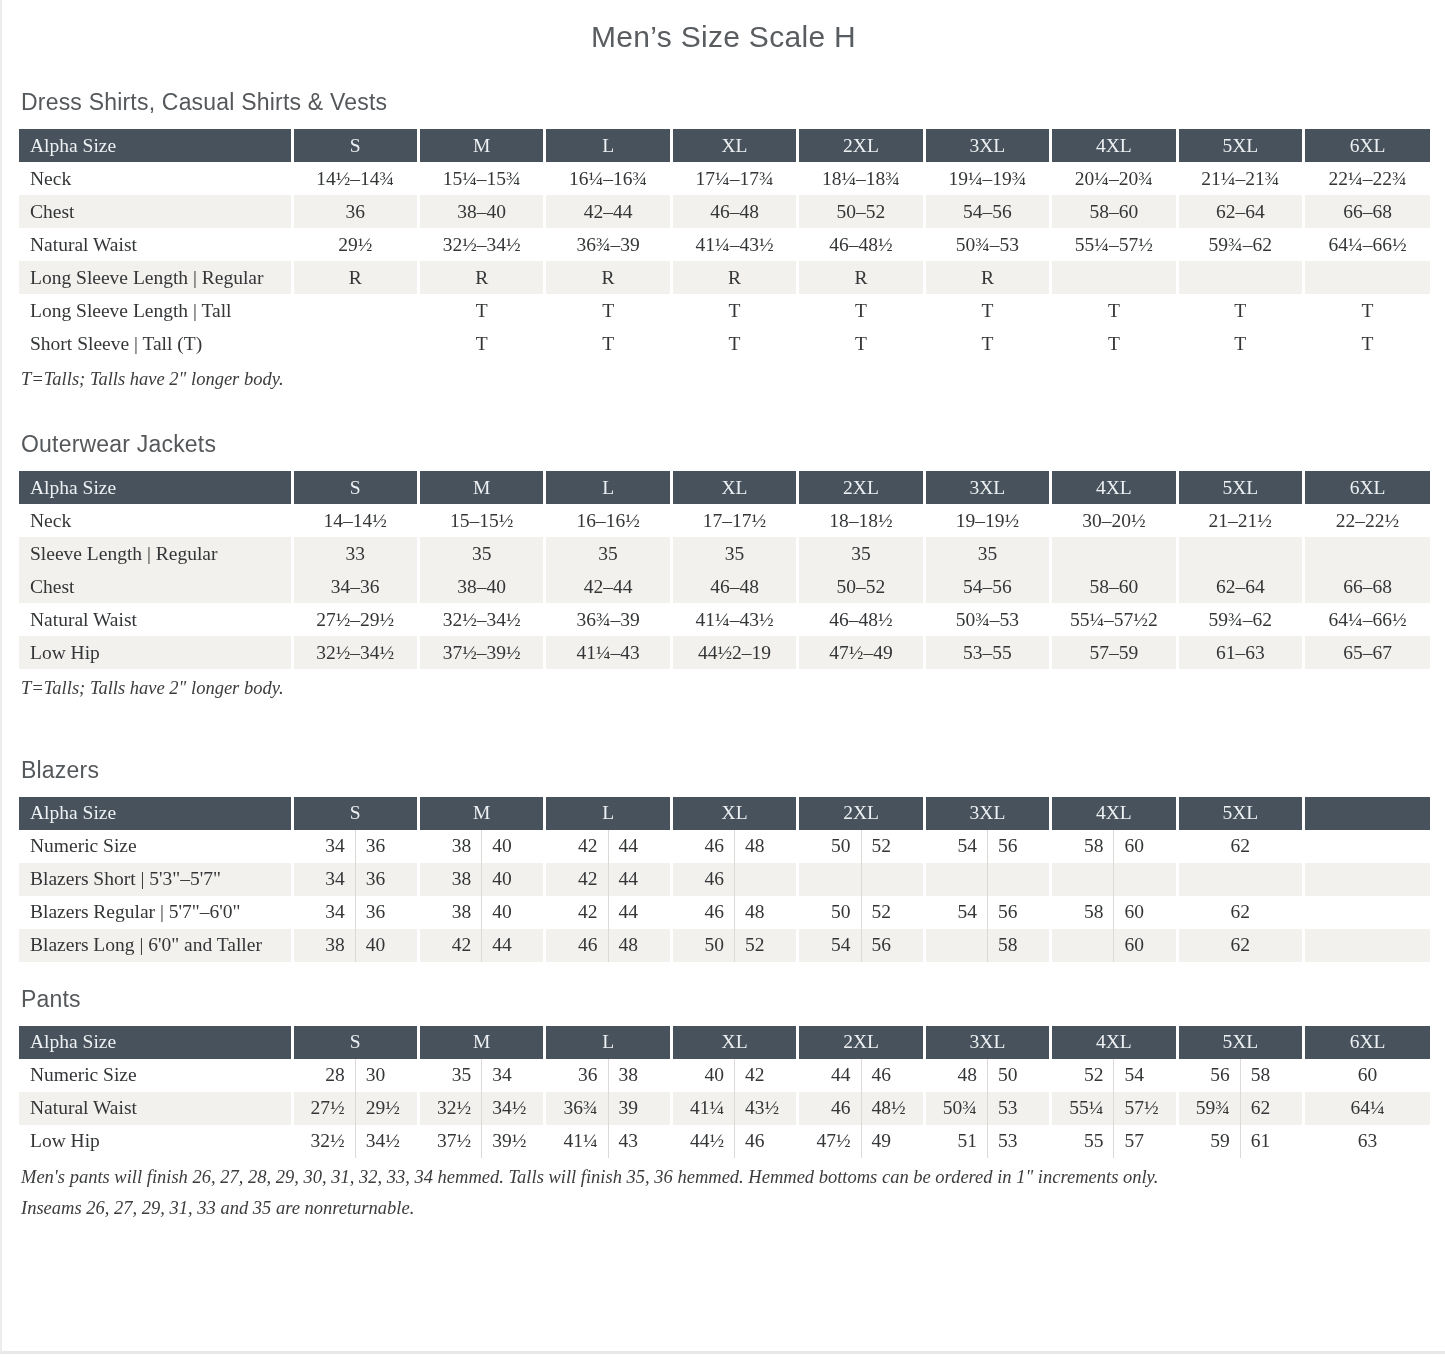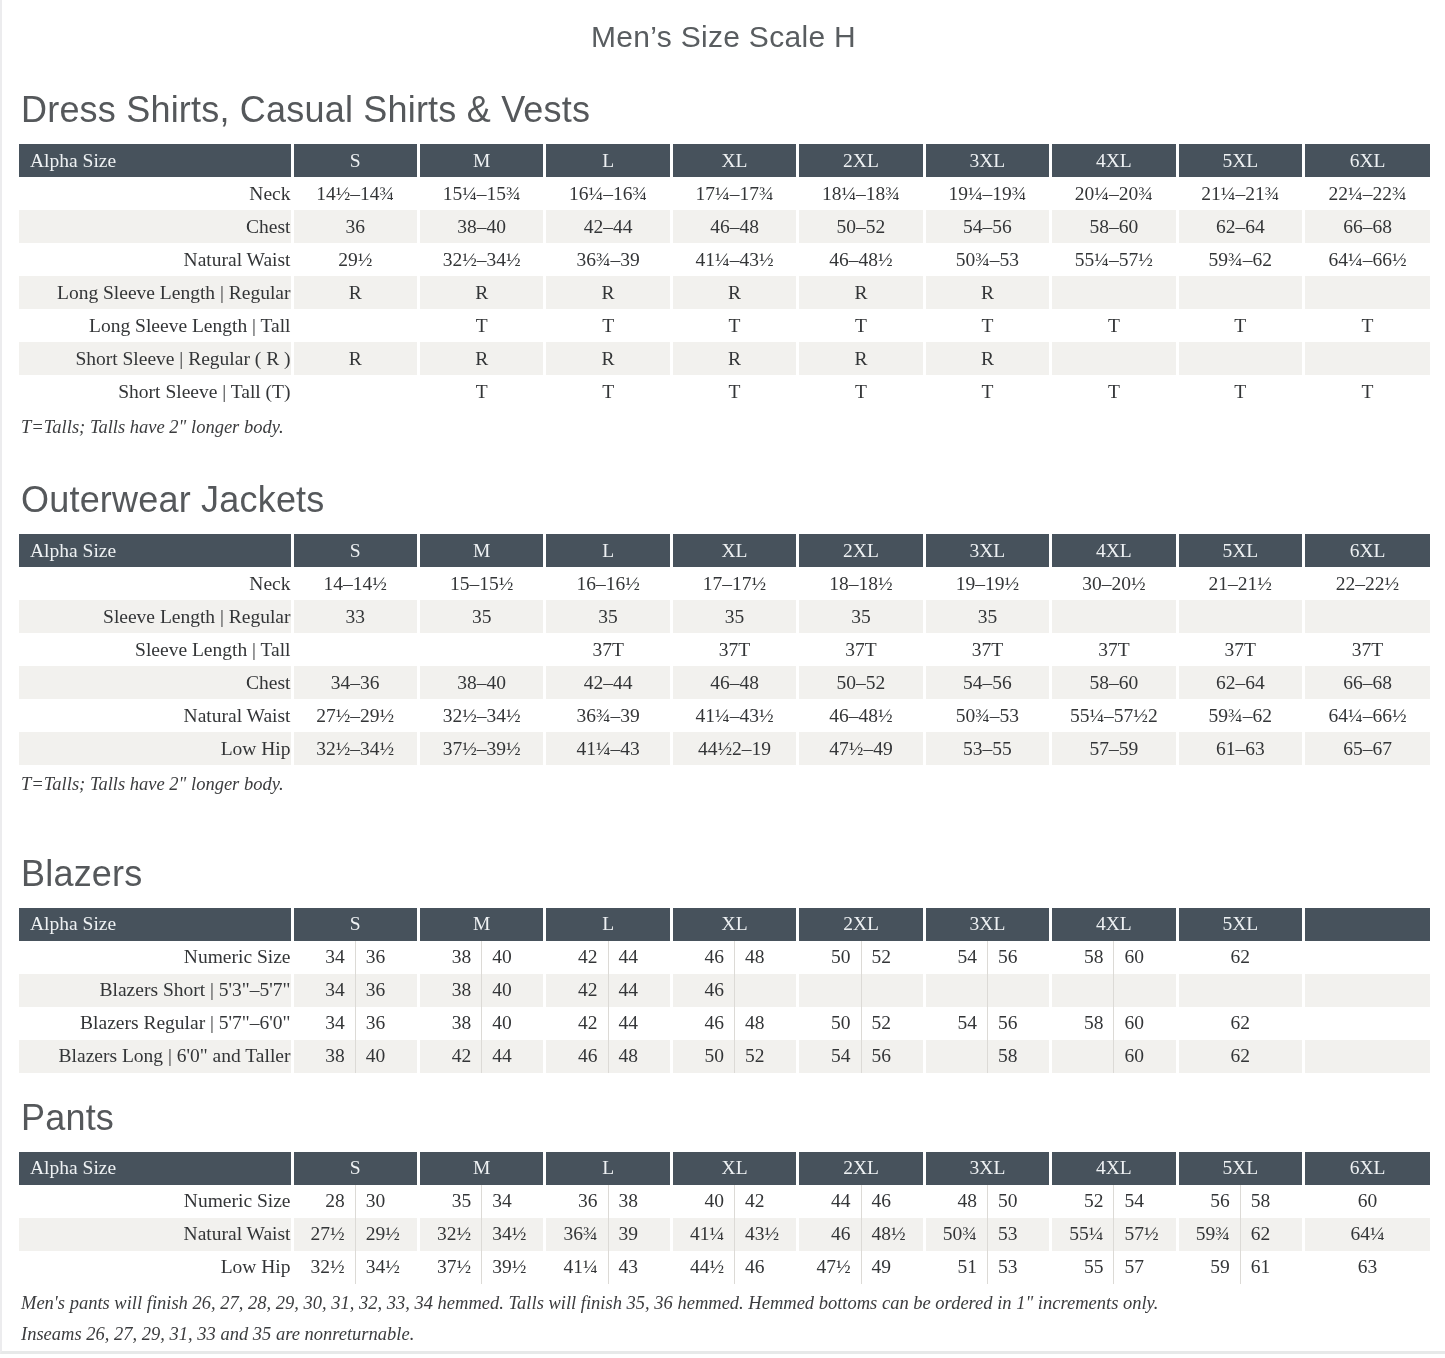--- a/index.html
+++ b/index.html
@@ -20,39 +20,39 @@
     padding-top:20px; margin:0;
     letter-spacing:0.3px;
   }
   .section { margin-left:17px; margin-right:17px; }
   .sec-gap-1 { margin-top:35px; }
   .sec-gap-2 { margin-top:40px; }
   .sec-gap-3 { margin-top:56px; }
   .sec-gap-4 { margin-top:24px; }
   .section-title {
     font-family:"Liberation Sans", sans-serif;
-    font-size:36px; font-weight:400;
+    font-size:23px; font-weight:400;
     color:#55585b; margin:0 0 13px 2px;
     letter-spacing:0.2px;
   }
   table.tbl {
     width:1411px; border-collapse:collapse; table-layout:fixed;
   }
   .tbl th, .tbl td {
     height:33px; padding:0; overflow:hidden; white-space:nowrap;
     font-size:19.5px; font-weight:normal;
   }
   .tbl thead th {
     background:#47525c; color:#eef1f3;
     text-align:center; border-left:3px solid #ffffff;
   }
   .tbl thead th.lbl { text-align:left; padding-left:11px; border-left:none; }
   .tbl tbody td { color:#333537; }
   .tbl tbody tr.stripe td { background:#f2f1ee; }
-  td.lbl  { text-align:right;  padding-left:11px; }
+  td.lbl  { text-align:left;  padding-left:11px; }
   td.val  { text-align:center; border-left:3px solid #ffffff; }
   td.va   { text-align:right; padding-right:10px; border-left:3px solid #ffffff; }
   td.vb   { text-align:left;  padding-left:10px;  border-left:1px solid #dcdad6; }
   td.vc   { text-align:center; border-left:3px solid #ffffff; }
   .footnote {
     font-style:italic; font-size:18.5px; color:#3b3c3e;
     margin:7px 0 0 2px; line-height:1.32;
   }
 </style>
 </head>
@@ -144,32 +144,20 @@
               <td class="val"></td>
               <td class="val">T</td>
               <td class="val">T</td>
               <td class="val">T</td>
               <td class="val">T</td>
               <td class="val">T</td>
               <td class="val">T</td>
               <td class="val">T</td>
               <td class="val">T</td>
             </tr>
-            <tr class="stripe">
-              <td class="lbl">Short Sleeve | Regular ( R )</td>
-              <td class="val">R</td>
-              <td class="val">R</td>
-              <td class="val">R</td>
-              <td class="val">R</td>
-              <td class="val">R</td>
-              <td class="val">R</td>
-              <td class="val"></td>
-              <td class="val"></td>
-              <td class="val"></td>
-            </tr>
             <tr>
               <td class="lbl">Short Sleeve | Tall (T)</td>
               <td class="val"></td>
               <td class="val">T</td>
               <td class="val">T</td>
               <td class="val">T</td>
               <td class="val">T</td>
               <td class="val">T</td>
               <td class="val">T</td>
               <td class="val">T</td>
@@ -225,32 +213,20 @@
               <td class="lbl">Sleeve Length | Regular</td>
               <td class="val">33</td>
               <td class="val">35</td>
               <td class="val">35</td>
               <td class="val">35</td>
               <td class="val">35</td>
               <td class="val">35</td>
               <td class="val"></td>
               <td class="val"></td>
               <td class="val"></td>
-            </tr>
-            <tr>
-              <td class="lbl">Sleeve Length | Tall</td>
-              <td class="val"></td>
-              <td class="val"></td>
-              <td class="val">37T</td>
-              <td class="val">37T</td>
-              <td class="val">37T</td>
-              <td class="val">37T</td>
-              <td class="val">37T</td>
-              <td class="val">37T</td>
-              <td class="val">37T</td>
             </tr>
             <tr class="stripe">
               <td class="lbl">Chest</td>
               <td class="val">34–36</td>
               <td class="val">38–40</td>
               <td class="val">42–44</td>
               <td class="val">46–48</td>
               <td class="val">50–52</td>
               <td class="val">54–56</td>
               <td class="val">58–60</td>

